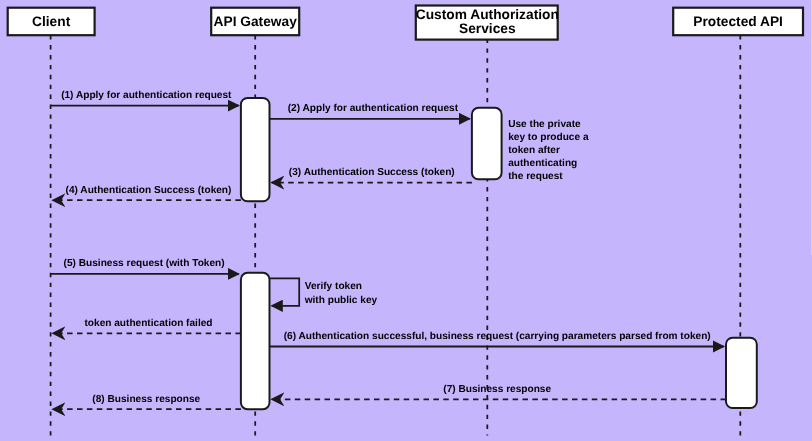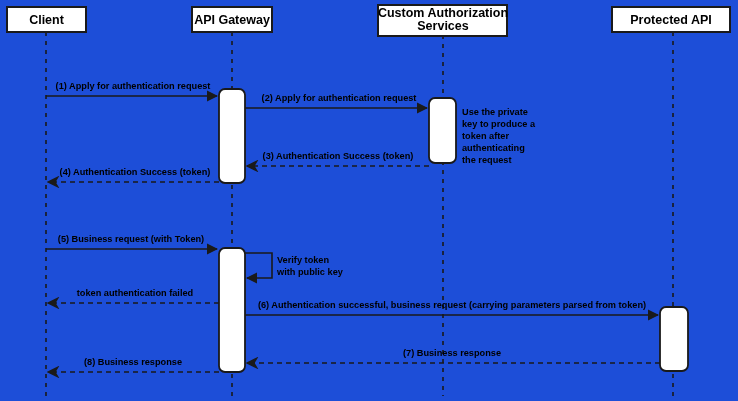--- a/index.html
+++ b/index.html
@@ -8,21 +8,21 @@
     padding: 0;
     background: #ffffff;
   }
   body {
     font-family: "Liberation Sans", sans-serif;
   }
   #diagram-root {
     position: relative;
     width: 738px;
     height: 401px;
-    background: #1d4ed8;
+    background: #c4b5fd;
     overflow: hidden;
   }
   svg.diagram-canvas {
     position: absolute;
     left: 0;
     top: 0;
     width: 738px;
     height: 401px;
     display: block;
   }

